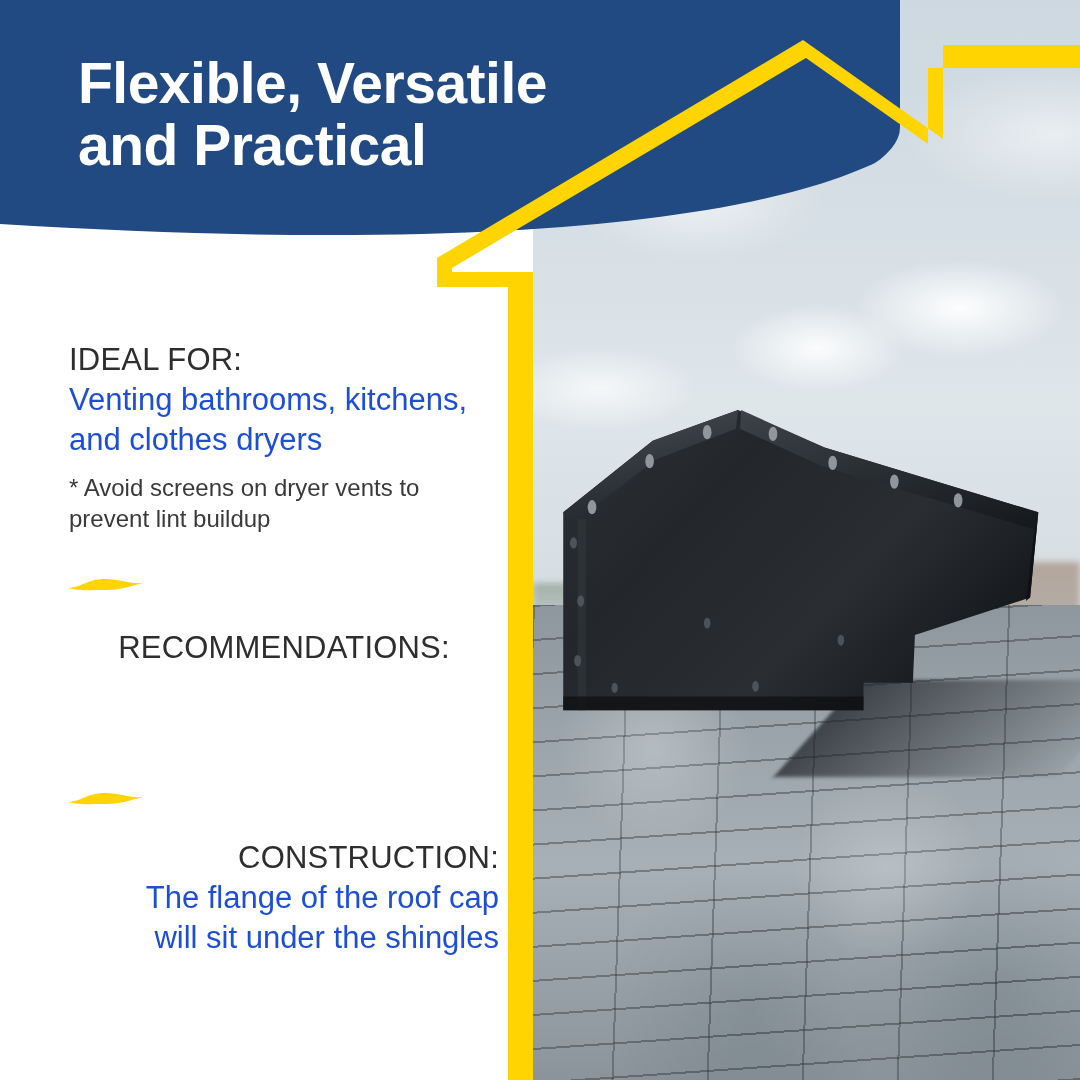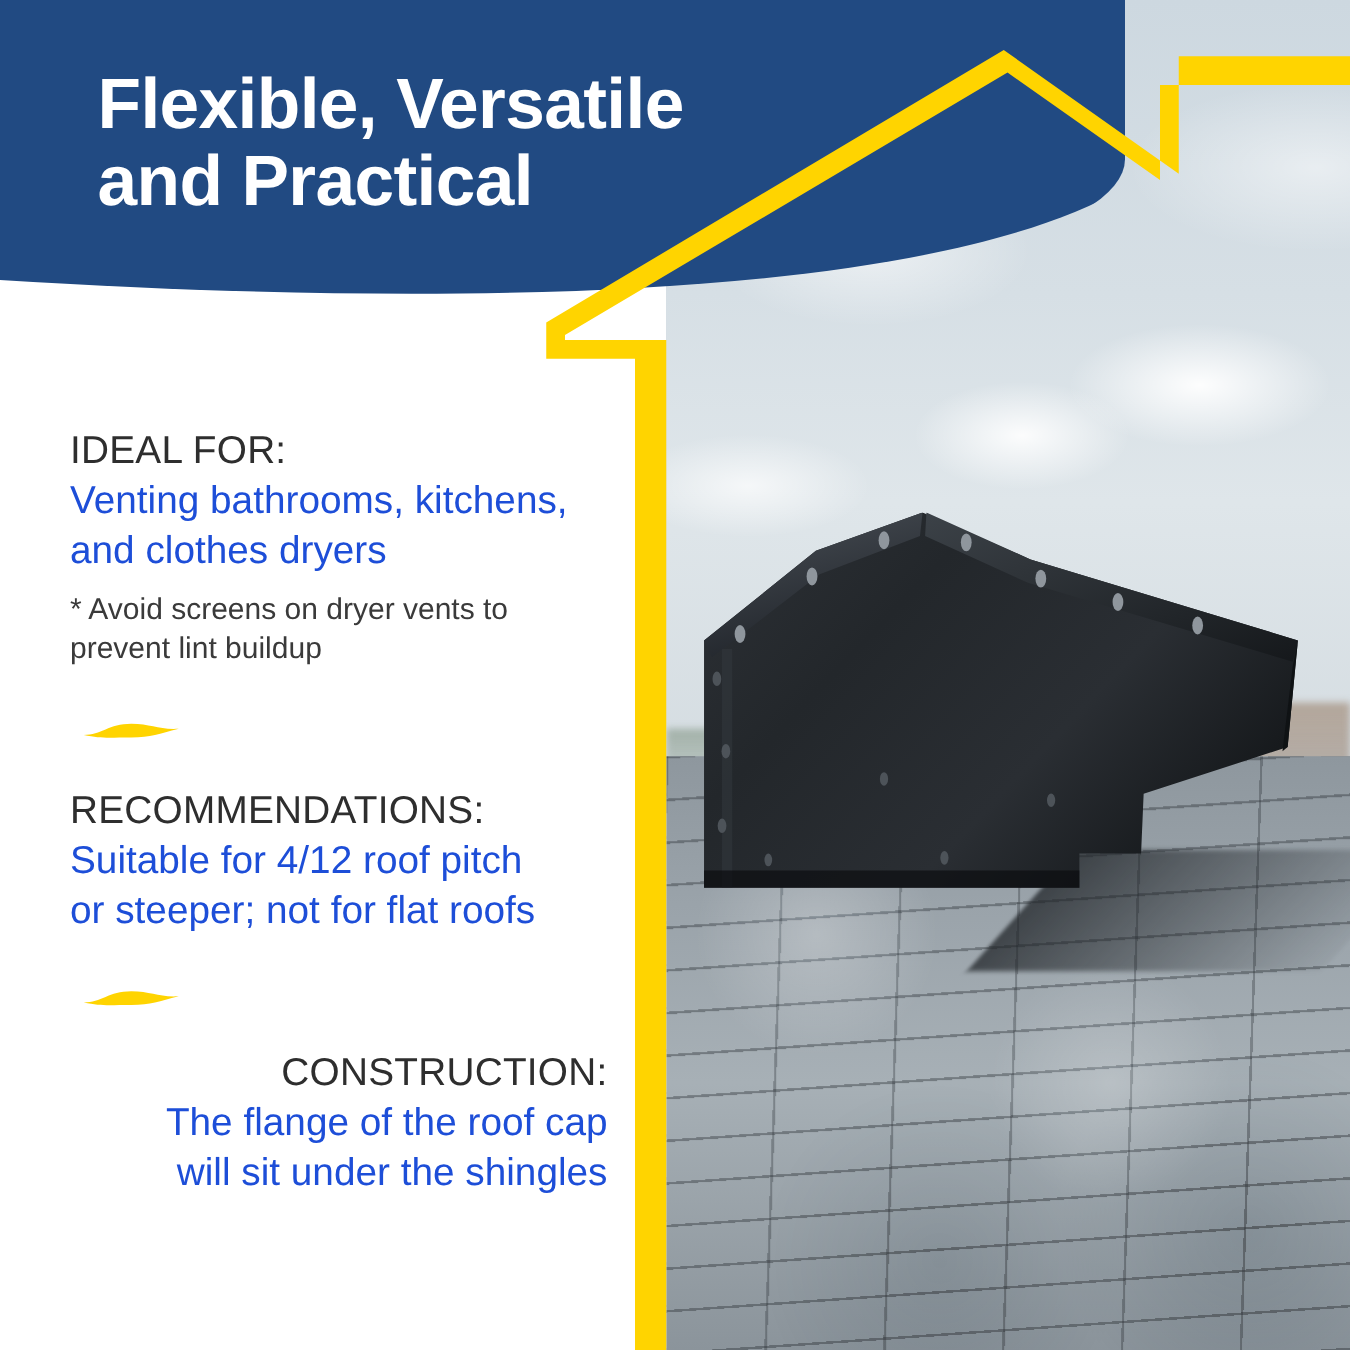--- a/index.html
+++ b/index.html
@@ -107,21 +107,21 @@
   #house-outline{
     position:absolute; left:0; top:0;
     width:1080px; height:1080px;
     z-index:4;
     pointer-events:none;
   }
 
   
   .section{
     position:absolute;
-    left:56px;
+    left:69px;
     width:430px;
     z-index:6;
   }
   .sec-head{
     color:#2e2e2e;
     font-size:31px;
     line-height:40px;
     letter-spacing:.2px;
   }
   .sec-body{
@@ -132,21 +132,21 @@
   }
   .sec-note{
     color:#3a3a3a;
     font-size:24px;
     line-height:31px;
     white-space:pre-line;
     margin-top:12px;
     padding-left:0px;
   }
   #section-1{ top:340px; }
-  #section-2{ top:628px; }
+  #section-2{ top:628px;text-align:center; }
   #section-3{ top:838px;text-align:right; }
 
   .wave{
     position:absolute;
     left:65px;
     width:80px; height:22px;
     z-index:6;
   }
   #wave-1{ top:574px; }
   #wave-2{ top:788px; }
@@ -236,22 +236,20 @@
     <div class="sec-note">* Avoid screens on dryer vents to
    prevent lint buildup</div>
   </div>
 
   <svg class="wave" id="wave-1" viewBox="0 0 80 22">
     <path d="M2,14 C16,14 22,5 40,5 C56,5 62,10 78,9 C62,13 56,16 40,16 C22,16 16,17 2,14 Z" fill="#ffd400"></path>
   </svg>
 
   <div class="section" id="section-2">
     <div class="sec-head">RECOMMENDATIONS:</div>
-    <div class="sec-body">Suitable for 4/12 roof pitch
-or steeper; not for flat roofs</div>
   </div>
 
   <svg class="wave" id="wave-2" viewBox="0 0 80 22">
     <path d="M2,14 C16,14 22,5 40,5 C56,5 62,10 78,9 C62,13 56,16 40,16 C22,16 16,17 2,14 Z" fill="#ffd400"></path>
   </svg>
 
   <div class="section" id="section-3">
     <div class="sec-head">CONSTRUCTION:</div>
     <div class="sec-body">The flange of the roof cap
 will sit under the shingles</div>

